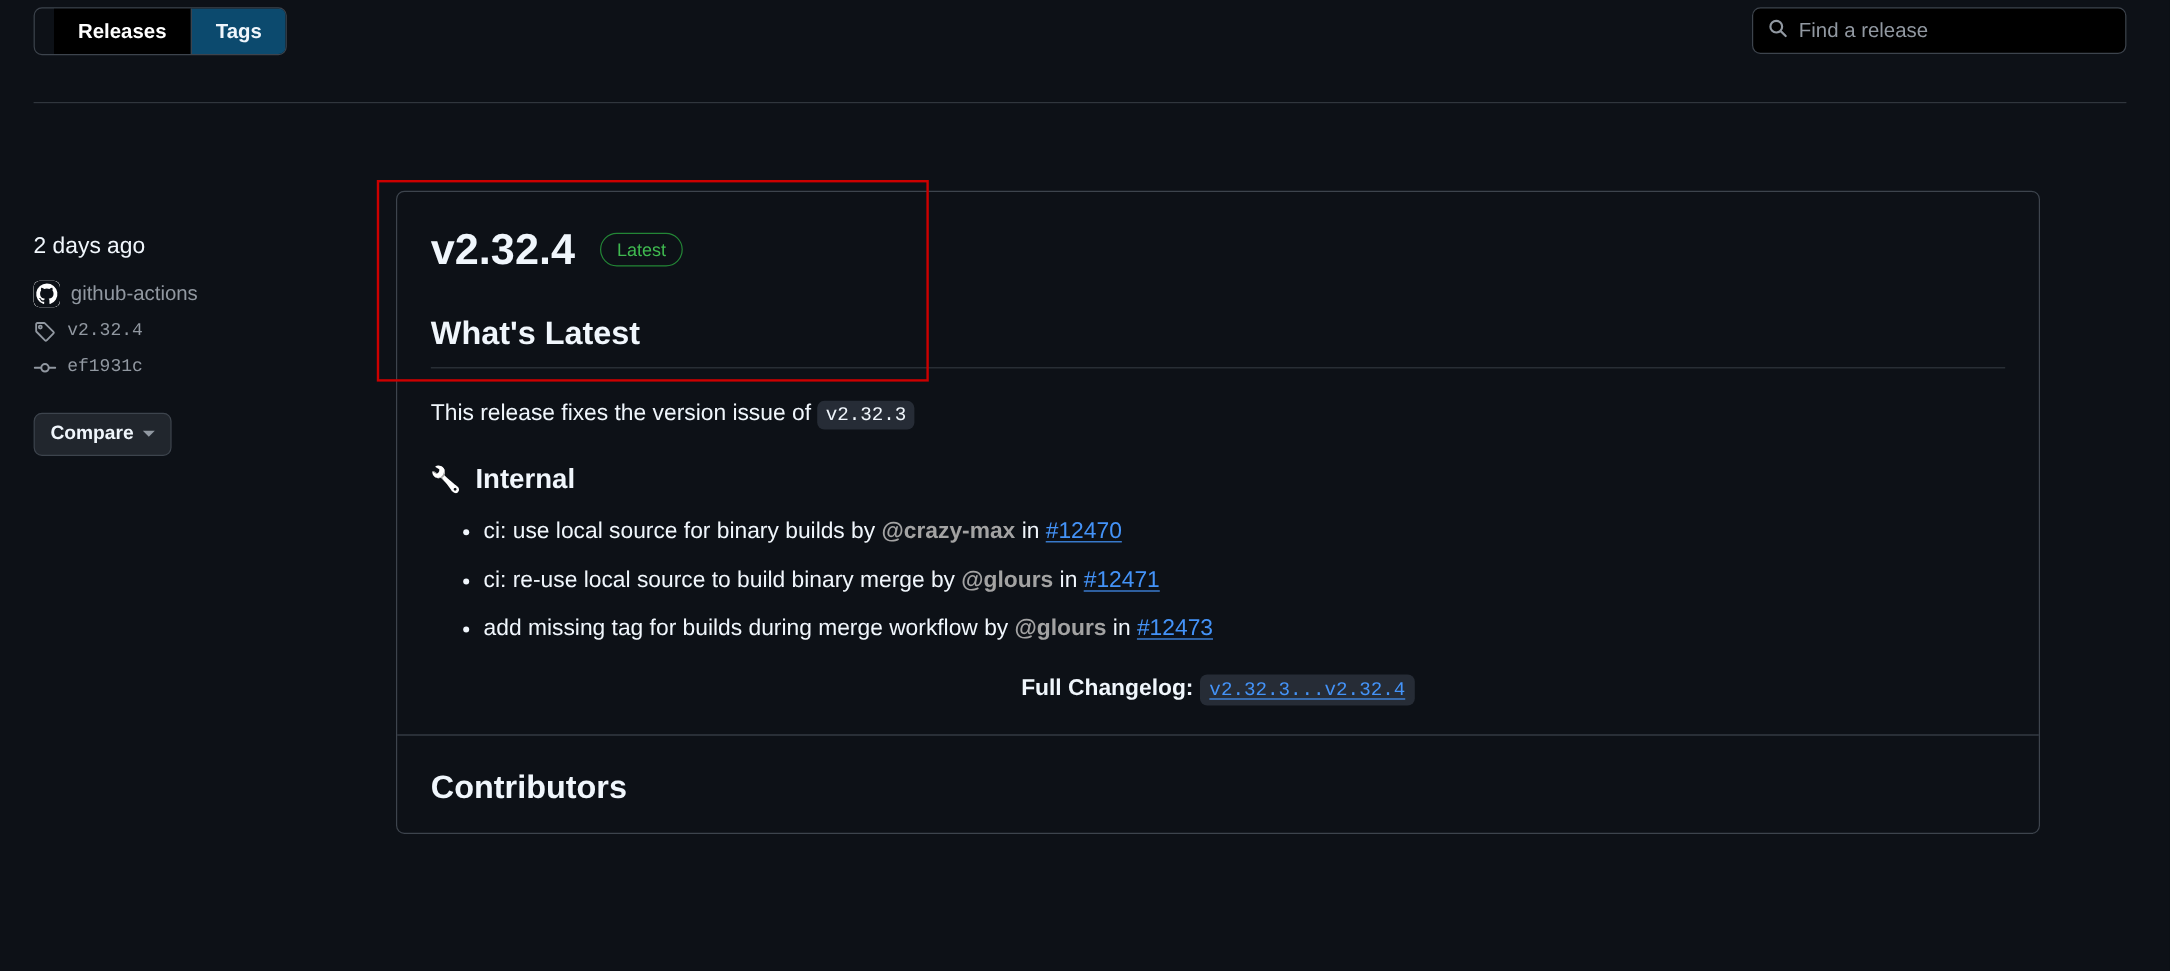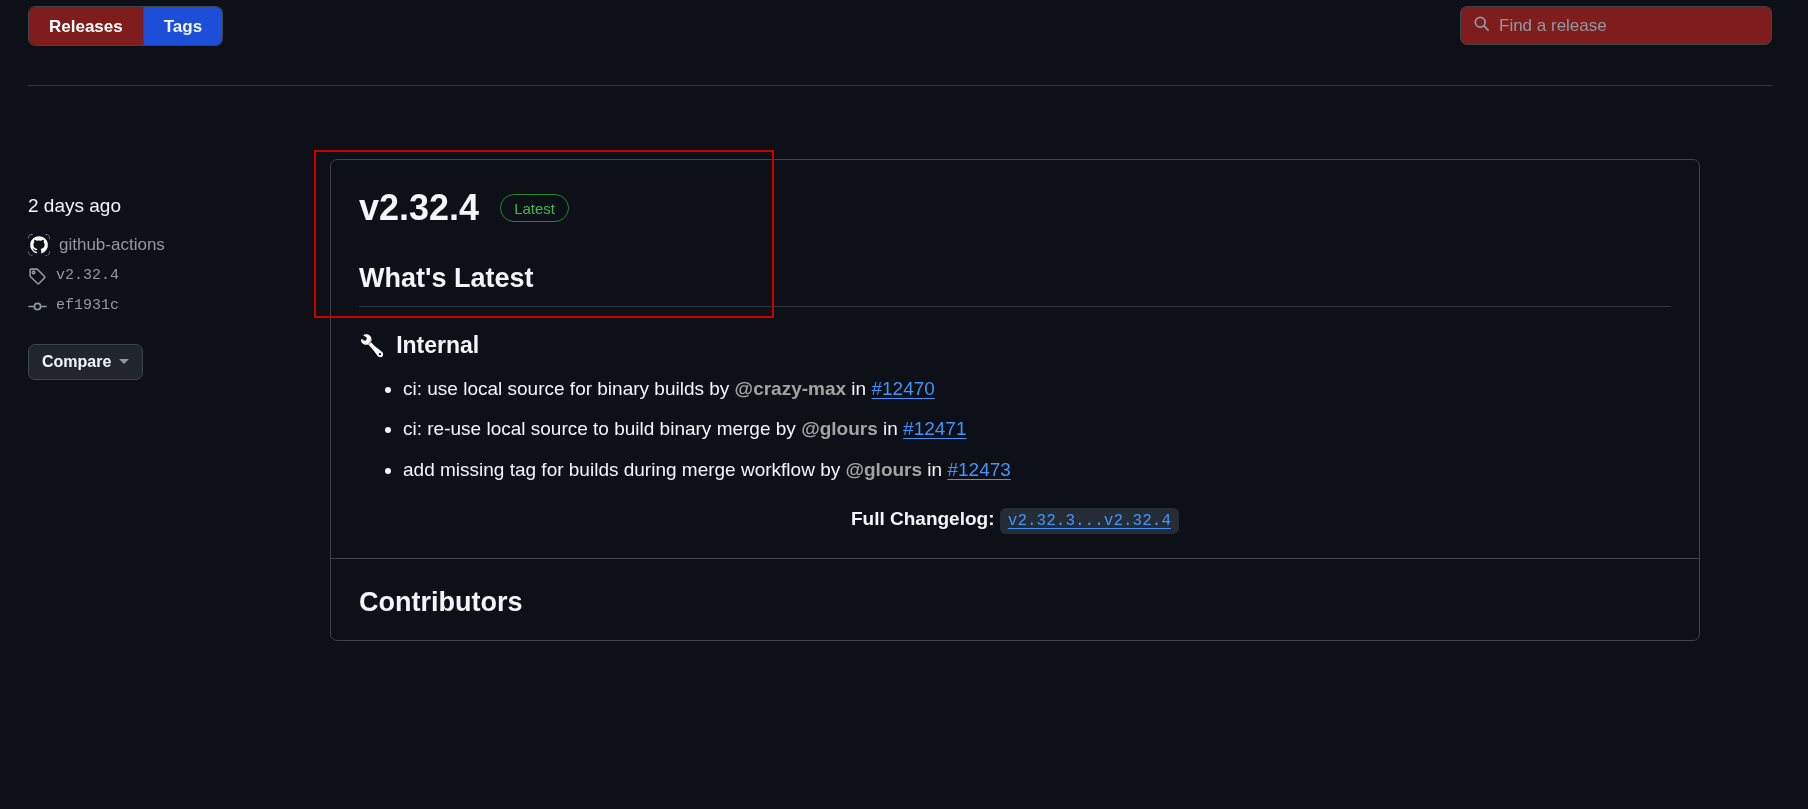--- a/index.html
+++ b/index.html
@@ -19,31 +19,31 @@
   }
   .tabnav {
     position: absolute; left: 28px; top: 6px;
     display: flex; align-items: stretch;
     border: 1px solid #3d444d; border-radius: 7px;
     overflow: hidden; height: 40px;
   }
   .tabnav-item {
     display: flex; align-items: center; justify-content: center;
     padding: 0 20px; font-size: 17px; font-weight: 700;
-    color: #f0f6fc; background: #1d4ed8; cursor: pointer;
+    color: #f0f6fc; background: #0c4a6e; cursor: pointer;
     line-height: 1; white-space: nowrap;
   }
-  .tabnav-item.selected { background: #7f1d1d; color: #ffffff; }
+  .tabnav-item.selected { background: #000000; color: #ffffff; margin-left: 16px; }
   .tabnav-item + .tabnav-item { border-left: 1px solid #3d444d; }
 
   .search-box {
     position: absolute; right: 36px; top: 6px;
     width: 312px; height: 39px;
     border: 1px solid #3d444d; border-radius: 7px;
-    background: #7f1d1d;
+    background: #000000;
     display: flex; align-items: center; gap: 9px;
     padding: 0 12px;
   }
   .search-box svg { flex: 0 0 auto; }
   .search-placeholder {
     font-size: 17px; color: #9198a1; line-height: 1;
   }
   .header-rule {
     position: absolute; left: 28px; top: 85px; width: 1744px; height: 1px;
     background: #30363d;
@@ -235,20 +235,23 @@
 
     <div class="card-section">
 
       <div class="release-title-row">
         <span class="release-title">v2.32.4</span>
         <span class="badge-latest">Latest</span>
       </div>
 
       <h2 class="body-h2">What's Latest</h2>
 
+      <p class="body-p">
+        <span>This release fixes the version issue of </span><code class="inline-code">v2.32.3</code>
+      </p>
 
       <h3 class="body-h3">
         <span class="wrench">🔧</span>
         <span>Internal</span>
       </h3>
 
       <ul class="changes">
         <li>
           <span>ci: use local source for binary builds by </span><span class="mention">@crazy-max</span><span> in </span><a class="pr-link" href="#">#12470</a>
         </li>

